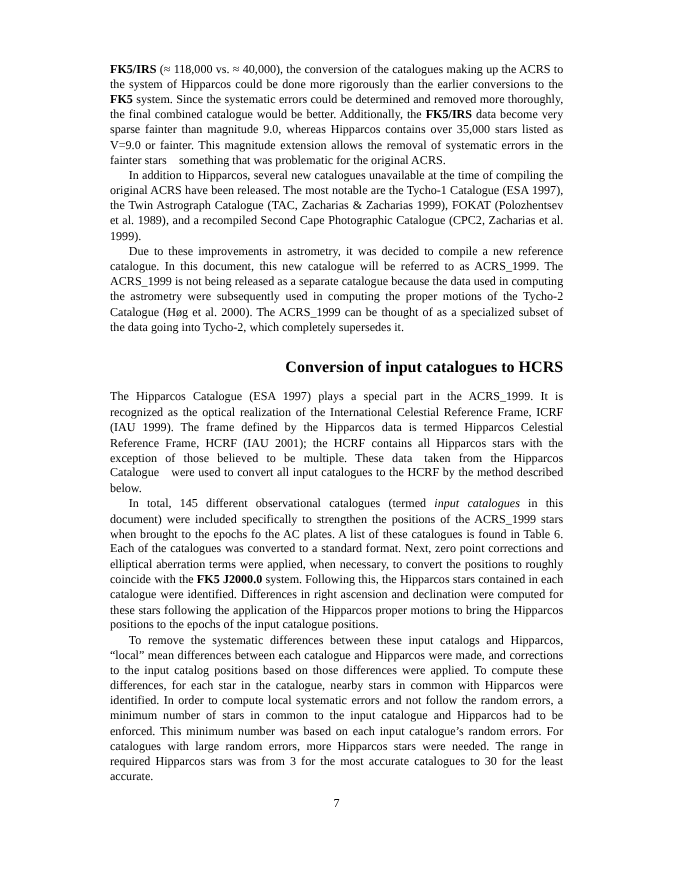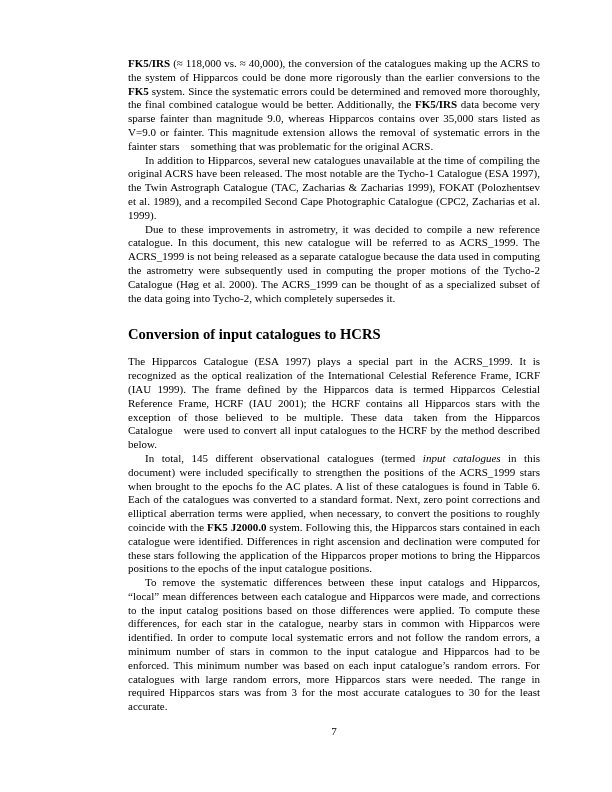--- a/index.html
+++ b/index.html
@@ -8,21 +8,20 @@
     background: #ffffff;
   }
   .page {
     position: relative;
     width: 524px;
     height: 792px;
     background: #ffffff;
     color: #000000;
     font-family: "Liberation Serif", "DejaVu Serif", serif;
     overflow: hidden;
-    margin-left: 28px;
   }
   .text-block {
     position: absolute;
     left: 100px;
     top: 57px;
     width: 412px;
     font-size: 11px;
     line-height: 13.8px;
     text-align: justify;
   }
@@ -32,21 +31,21 @@
   }
   .para.indent {
     text-indent: 17px;
     font-family: Liberation Serif, serif;
   }
   .section-heading {
     font-size: 14.6px;
     line-height: 17px;
     font-weight: bold;
     margin: 21px 0 12px 0;
-    text-align: left;
+    text-align: right;
   }
   .page-number {
     position: absolute;
     top: 725px;
     left: 100px;
     width: 412px;
     text-align: center;
     font-size: 11px;
   }
 </style>

